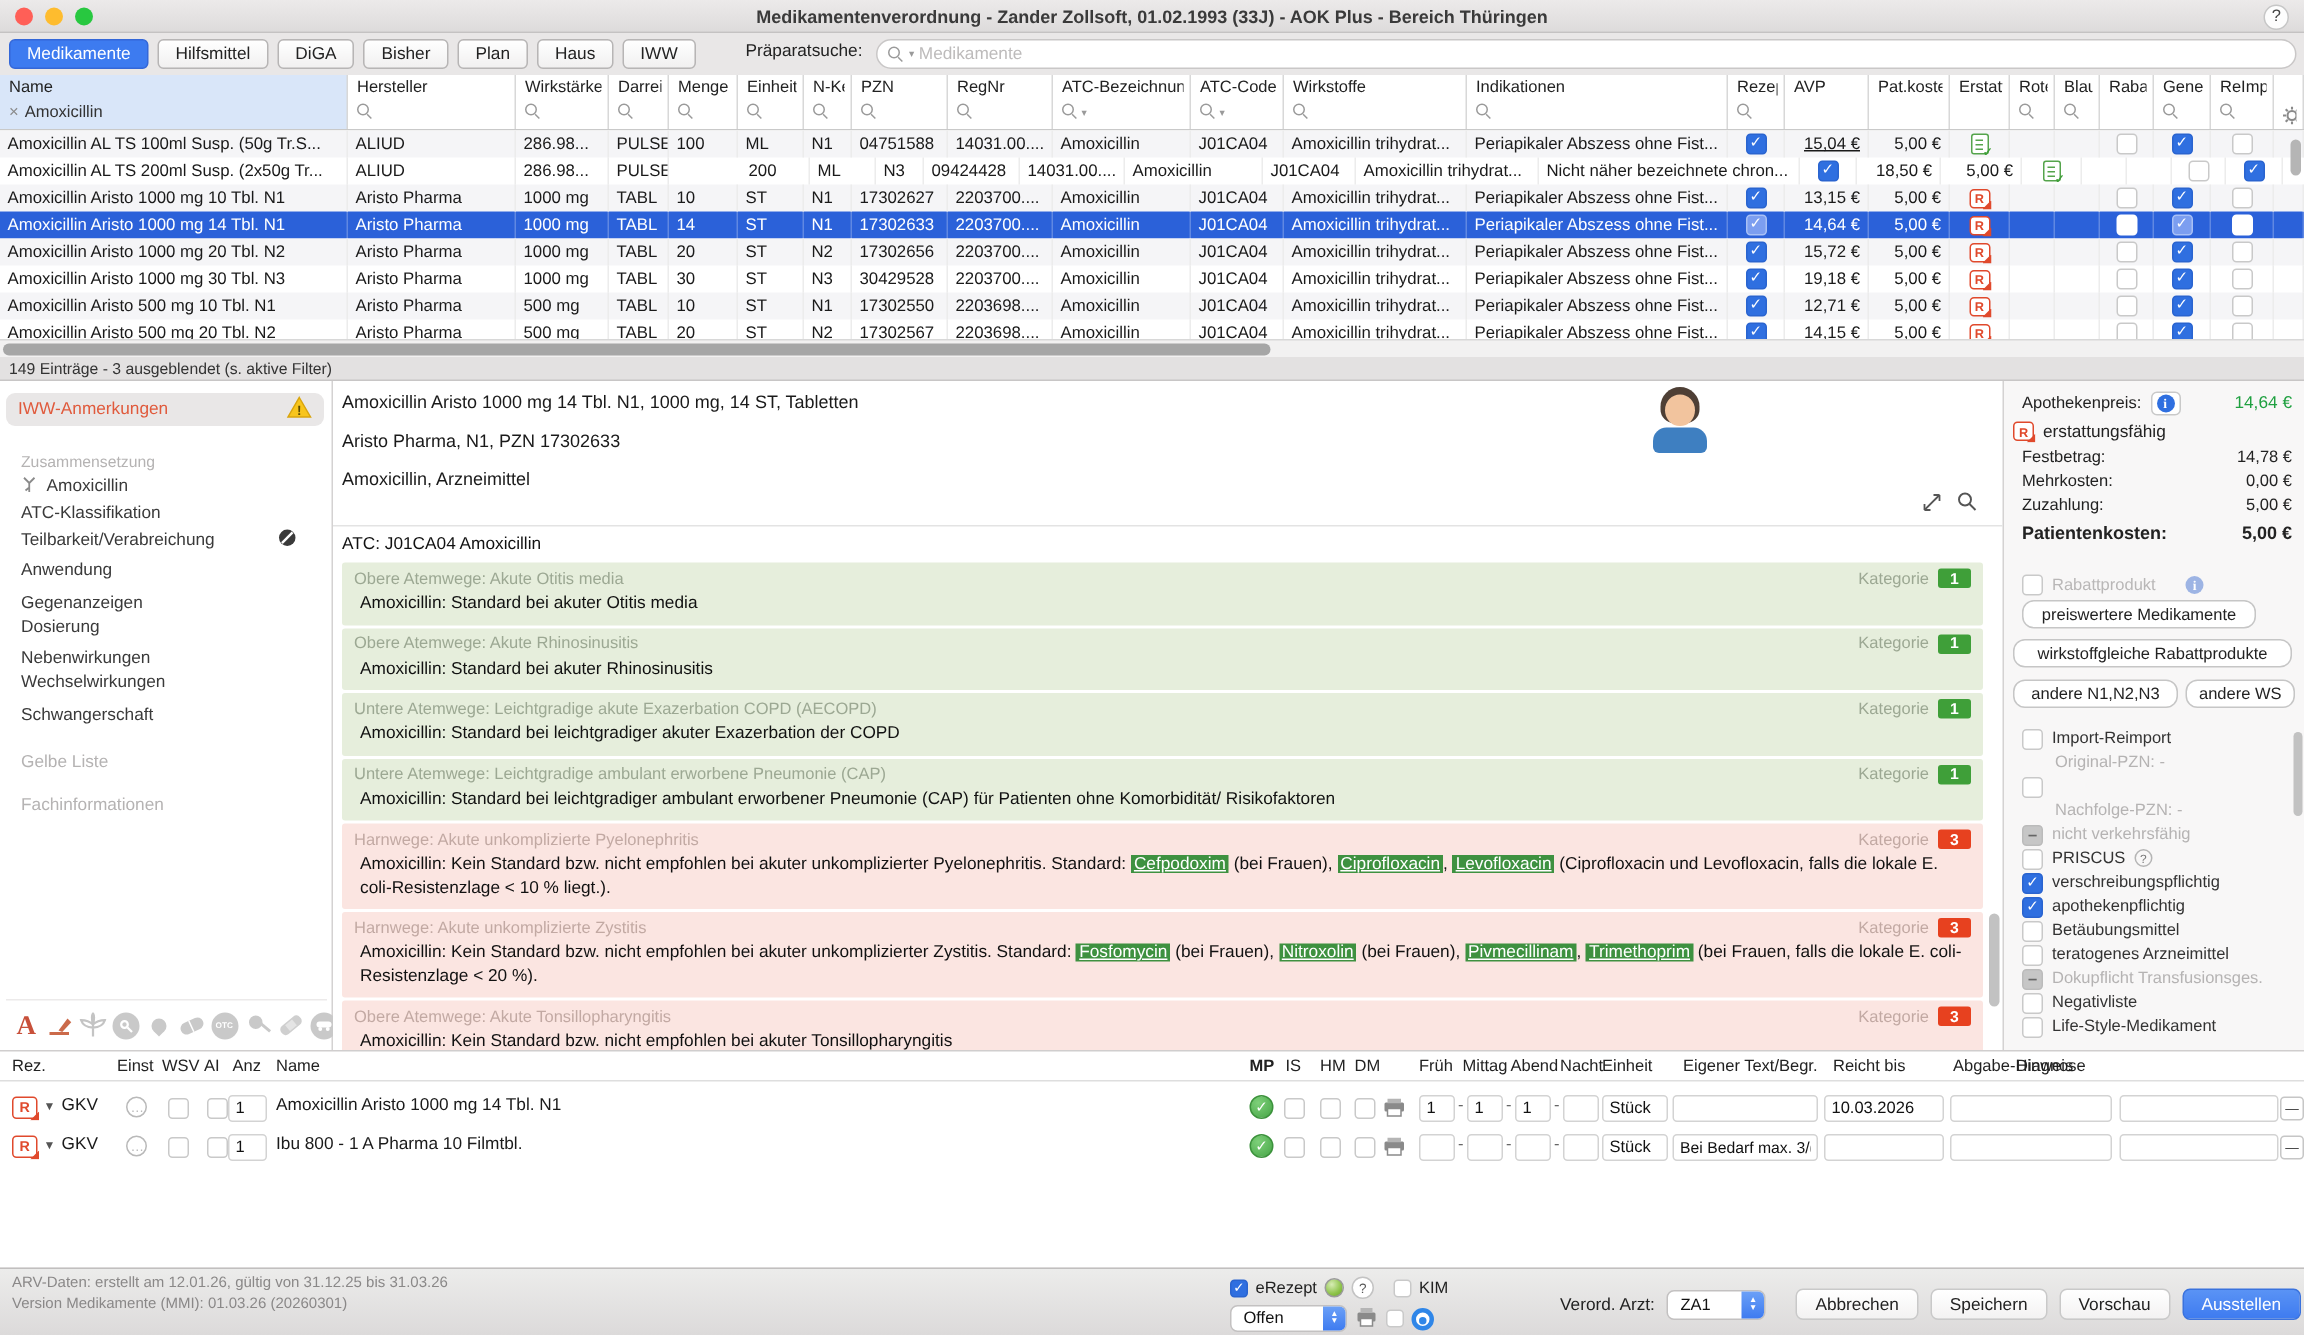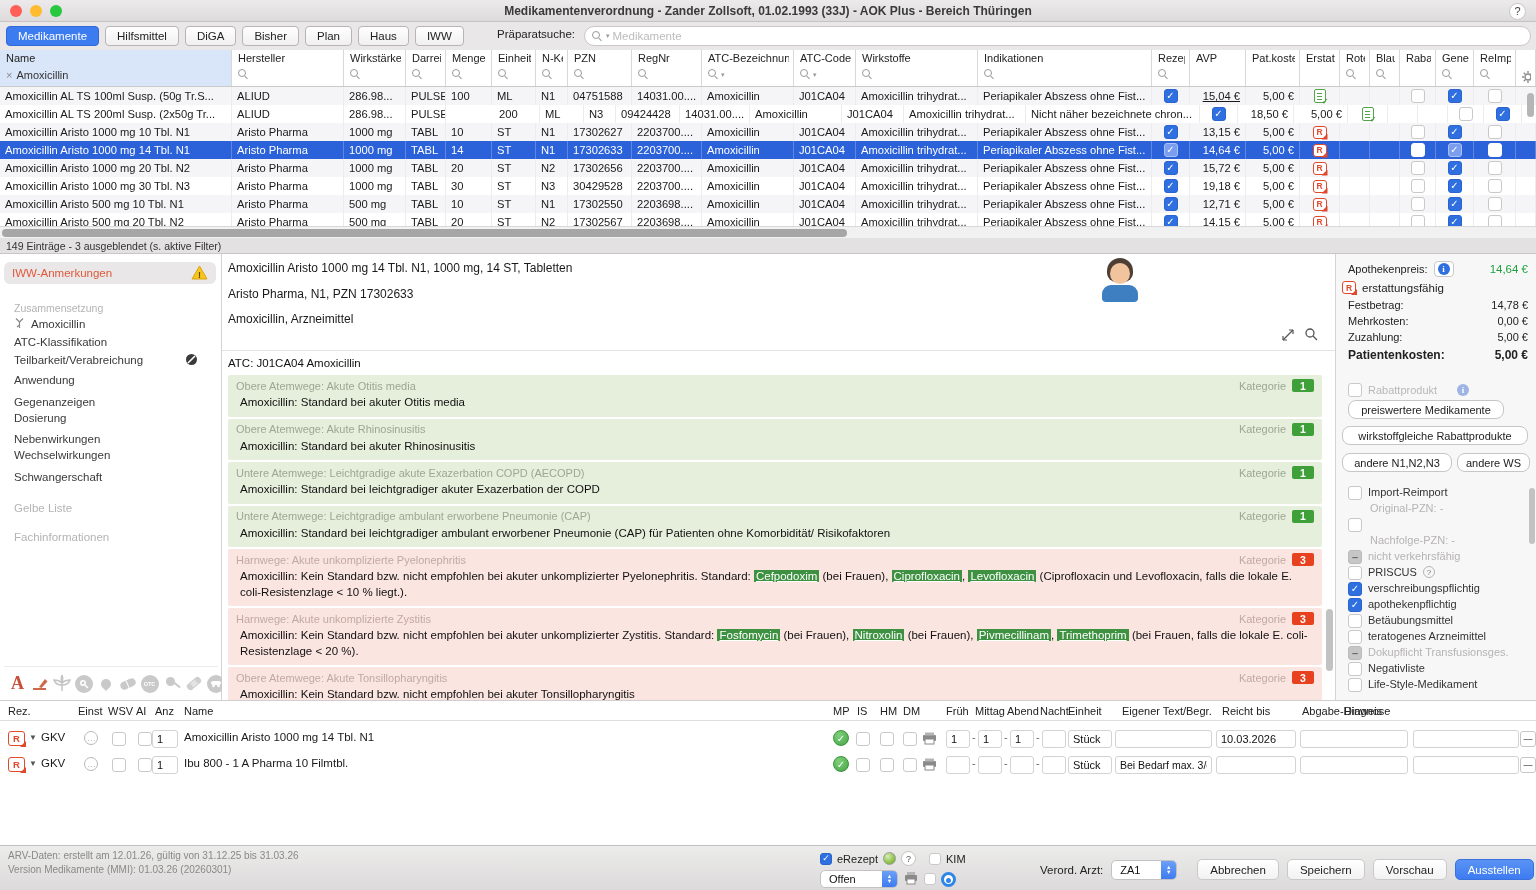--- a/index.html
+++ b/index.html
@@ -908,21 +908,21 @@
 </div>
 
 <div class="rxarea">
   <div class="rxhead" id="rxhead">
       <span class="rxhl" style="left: 8px;">Rez.</span>
       <span class="rxhl" style="left: 78px;">Einst</span>
       <span class="rxhl" style="left: 108px;">WSV</span>
       <span class="rxhl" style="left: 136px;">AI</span>
       <span class="rxhl" style="left: 155px;">Anz</span>
       <span class="rxhl" style="left: 184px;">Name</span>
-      <span class="rxhl" style="left: 833px;">MP</span>
+      <span class="rxhl" style="left: 833px; font-weight: bold;">MP</span>
       <span class="rxhl" style="left: 857px;">IS</span>
       <span class="rxhl" style="left: 880px;">HM</span>
       <span class="rxhl" style="left: 903px;">DM</span>
       <span class="rxhl" style="left: 946px;">Früh</span>
       <span class="rxhl" style="left: 975px;">Mittag</span>
       <span class="rxhl" style="left: 1007px;">Abend</span>
       <span class="rxhl" style="left: 1040px;">Nacht</span>
       <span class="rxhl" style="left: 1068px;">Einheit</span>
       <span class="rxhl" style="left: 1122px;">Eigener Text/Begr.</span>
       <span class="rxhl" style="left: 1222px;">Reicht bis</span>

